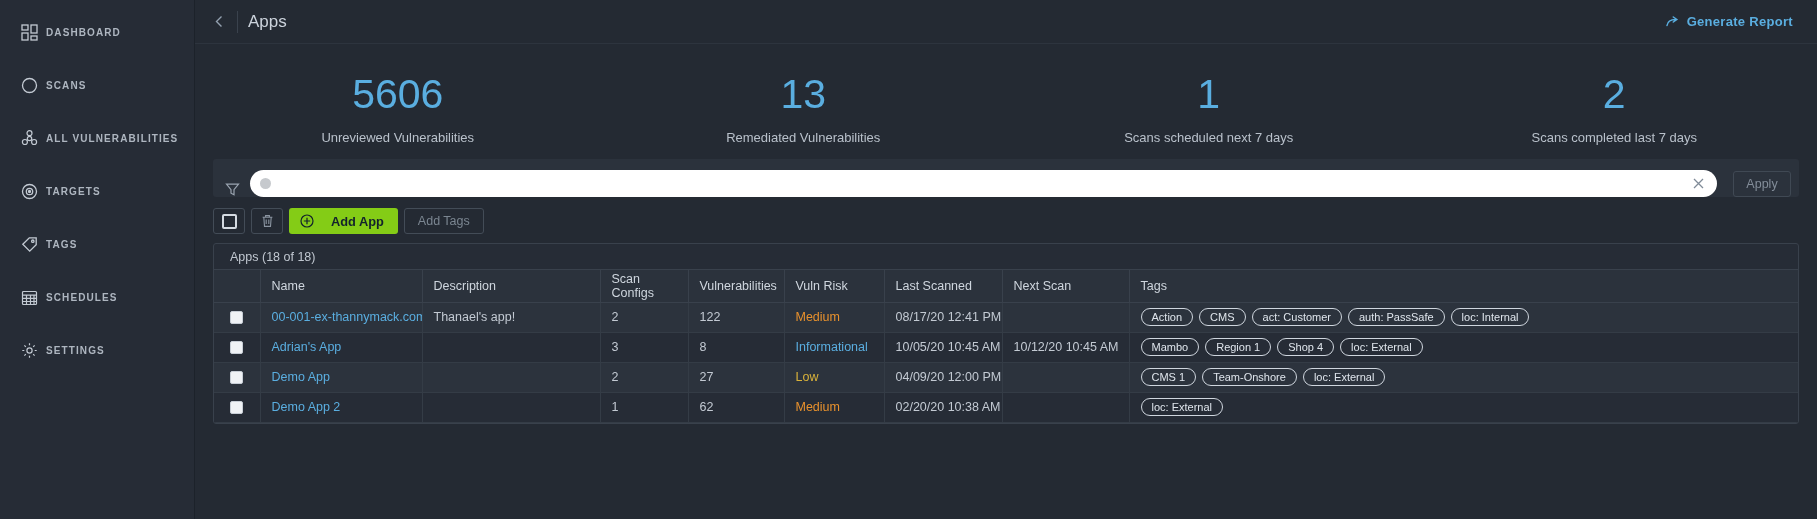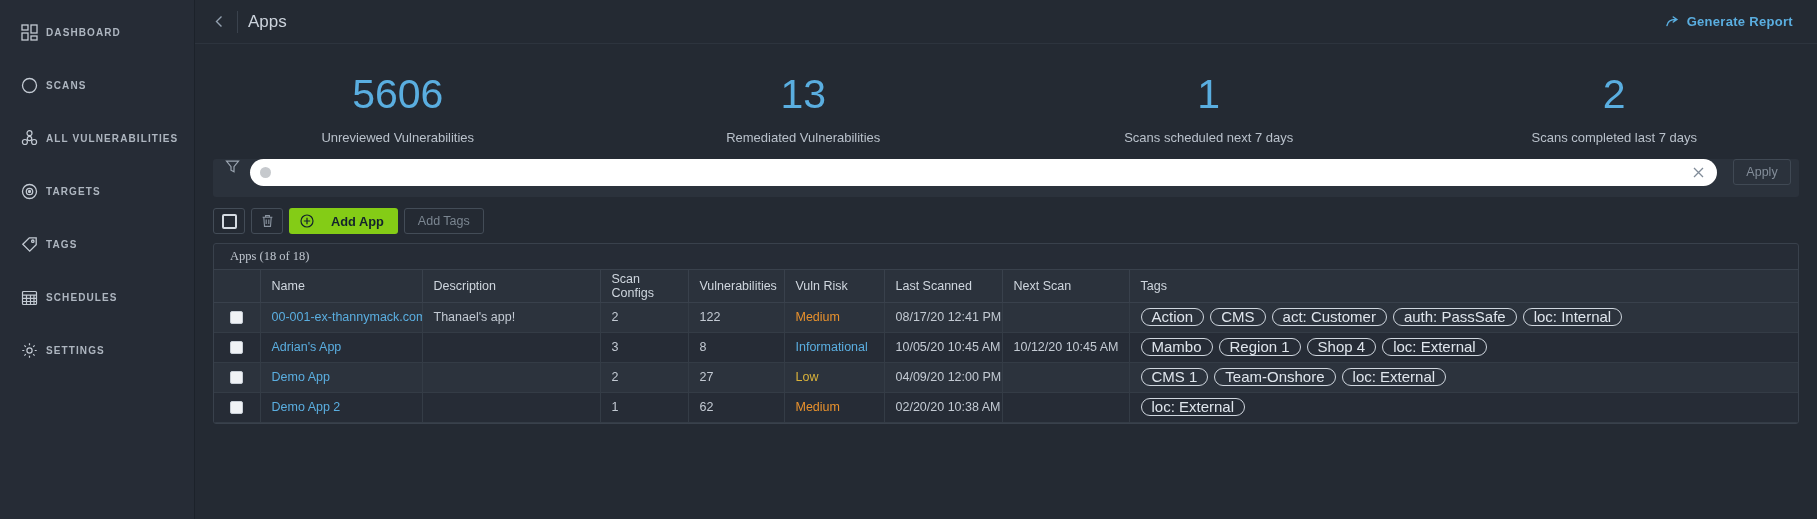--- a/index.html
+++ b/index.html
@@ -106,21 +106,21 @@
     margin-top: 12px;
   }
 
   
   .filterbar-wrap { padding: 0 18px; }
   .filterbar {
     background: #2b323c;
     border-radius: 3px;
     height: 38px;
     display: flex;
-    align-items: flex-start;
+    align-items: flex-end;
     padding: 0 8px 0 12px;
     gap: 10px;
   }
   .filter-ico { color: #9aa4b0; display: flex; align-items: center; }
   .filter-input {
     flex: 1;
     height: 27px;
     background: #fff;
     border-radius: 14px;
     display: flex;
@@ -209,21 +209,20 @@
     background: #262c36;
     overflow: hidden;
   }
   .panel-head {
     height: 26px;
     display: flex; align-items: center;
     padding-left: 16px;
     color: #c0c7d0;
     font-size: 12.5px;
     border-bottom: 1px solid #39414c;
-    font-family: Liberation Serif, serif;
   }
 
   table.grid {
     width: 100%;
     border-collapse: collapse;
     table-layout: fixed;
   }
   table.grid th {
     background: #2b323c;
     color: #cfd6de;
@@ -265,21 +264,21 @@
   .risk-medium { color: #e8912d; }
   .risk-low { color: #d9b23a; }
   .risk-info { color: #5aaee0; }
 
   .tags-cell { padding: 0 11px !important; }
   .tags-row { display: flex; gap: 6px; align-items: center; }
   .tag {
     border: 1px solid #cfd6de;
     border-radius: 11px;
     color: #dfe5ec;
-    font-size: 15px;
+    font-size: 11px;
     height: 18px;
     line-height: 16px;
     padding: 0 10px;
     white-space: nowrap;
     cursor: pointer;
   }
 
   
   col.c-cb   { width: 46px; }
   col.c-name { width: 162px; }

